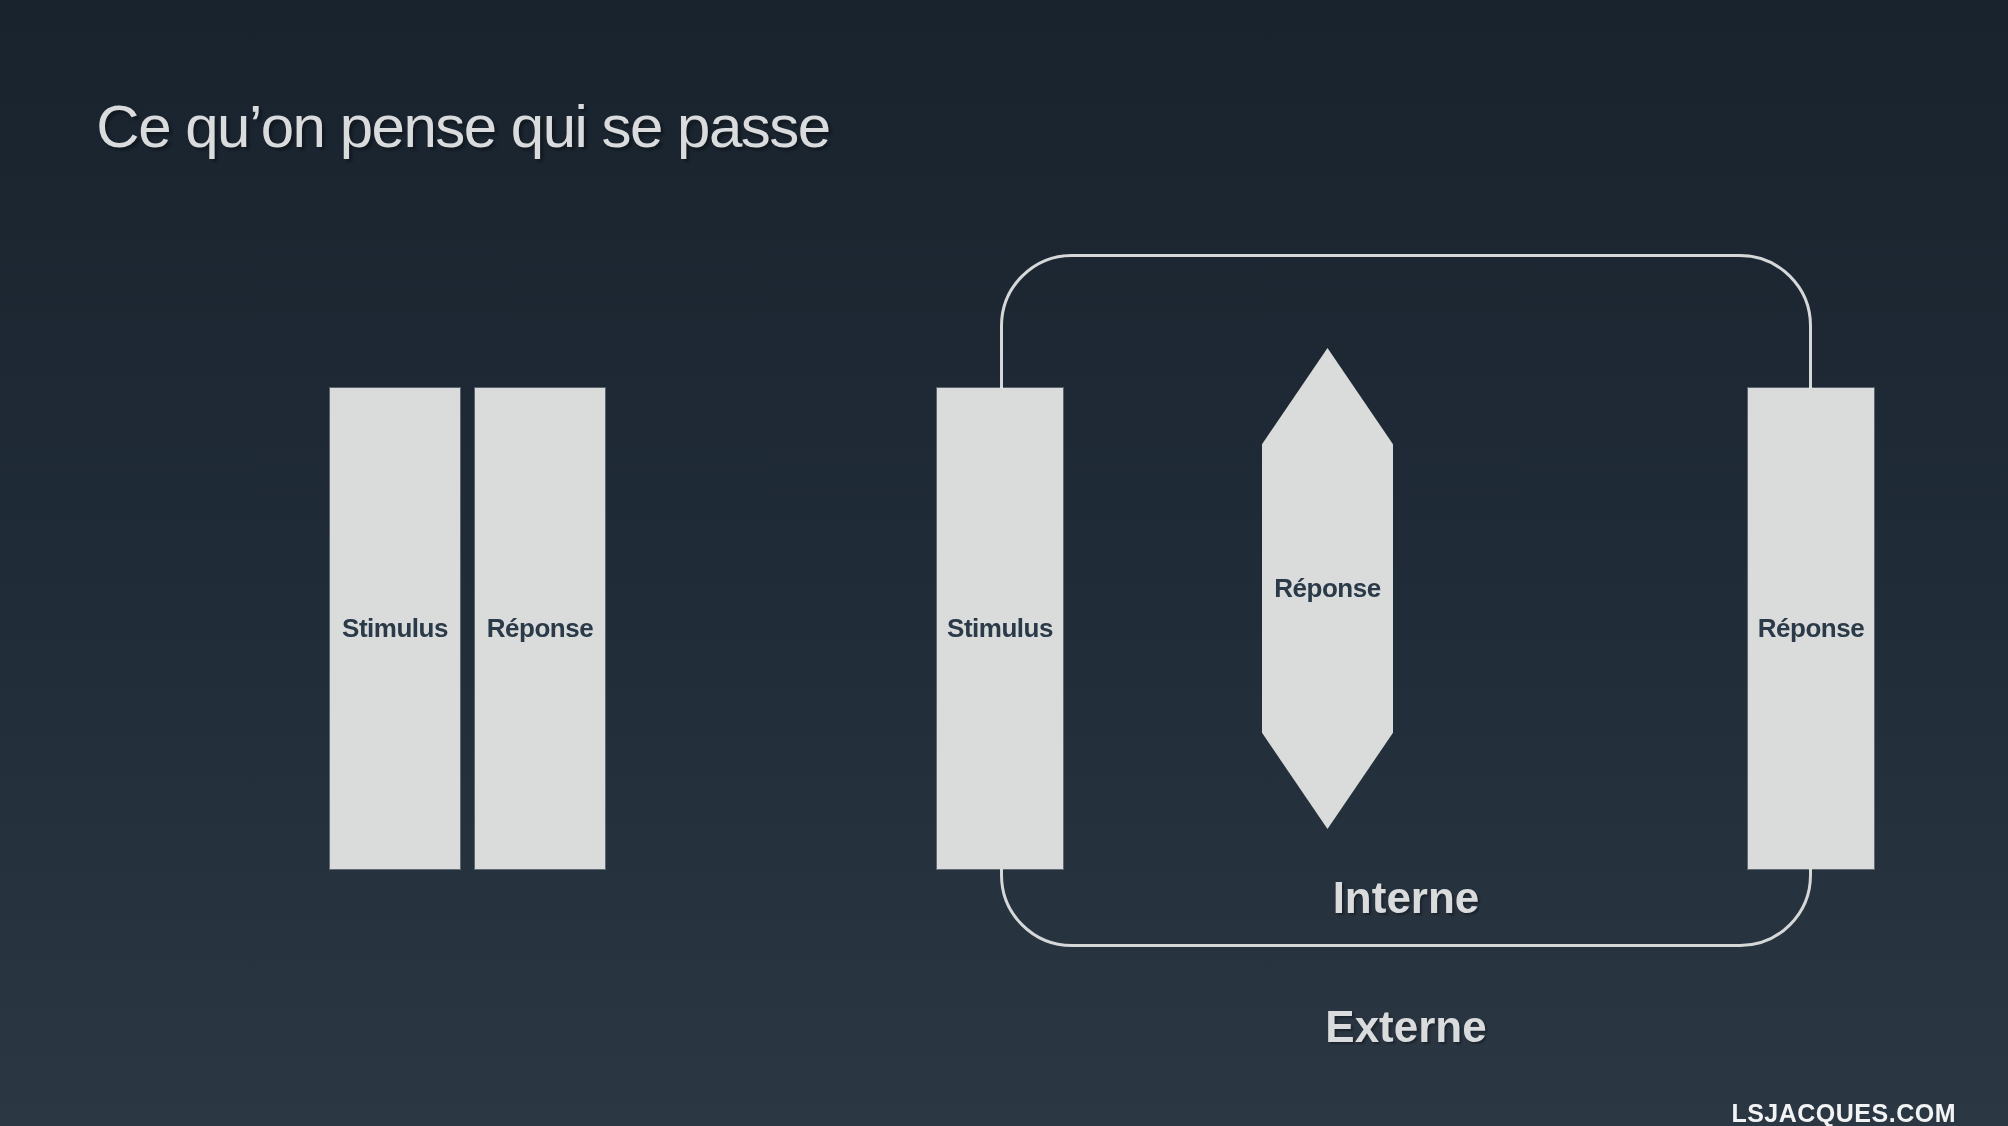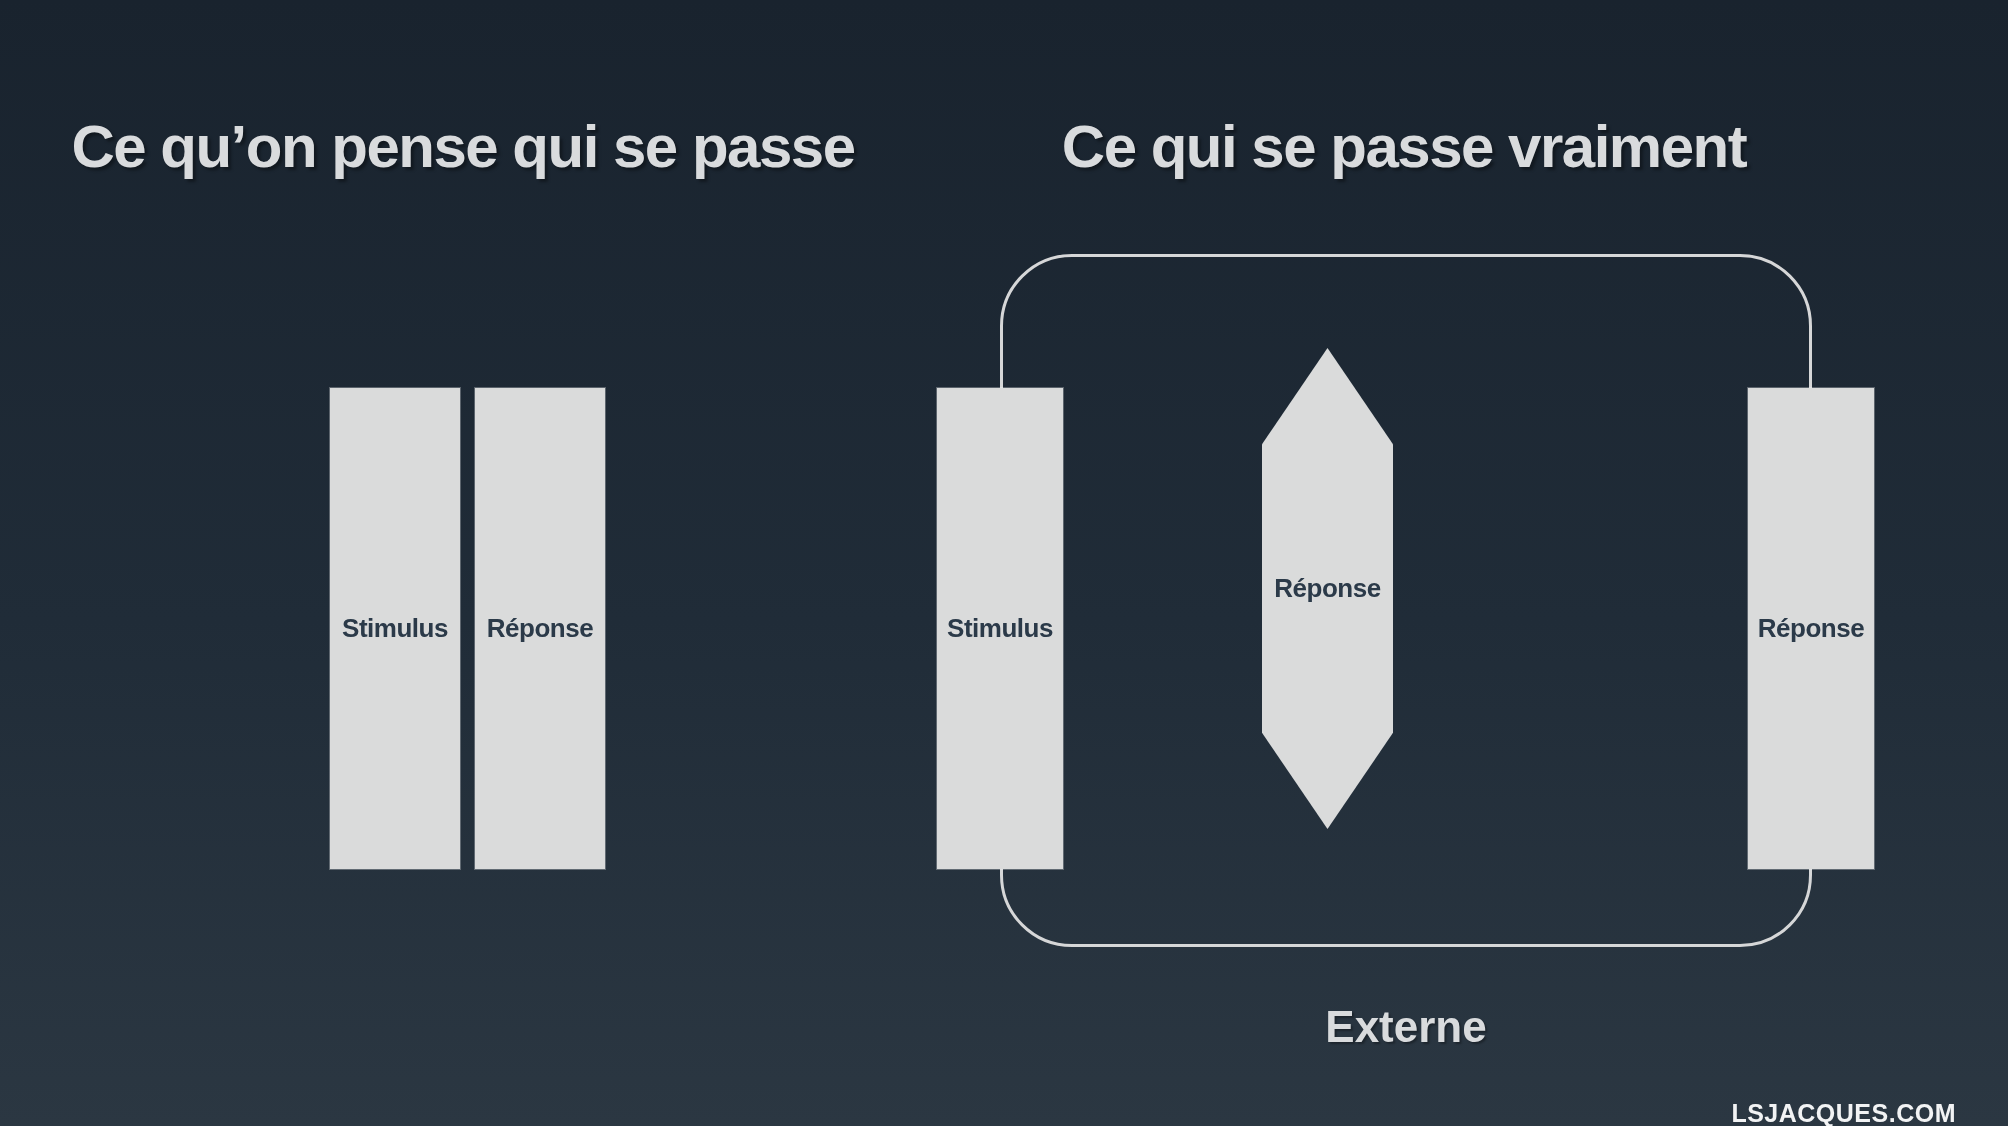--- a/index.html
+++ b/index.html
@@ -11,22 +11,22 @@
     --frame-border:#d6d7d8;
     --watermark-text:#f2f3f4;
   }
   html,body{margin:0;padding:0;background:#0e151c;}
   .stage{
     position:relative;width:2008px;height:1126px;overflow:hidden;
     background:linear-gradient(180deg,var(--background-top) 0%,#202c38 55%,var(--background-bottom) 100%);
     font-family:"Liberation Sans", sans-serif;
   }
   .title{
-    position:absolute;top:108px;height:78px;line-height:78px;
-    text-align:center;font-weight:bold;font-size:60px;letter-spacing:-1.5px;
+    position:absolute;top:88px;height:78px;line-height:78px;
+    text-align:center;font-weight:normal;font-size:60px;letter-spacing:-1.5px;
     color:var(--light-text);text-shadow:3px 3px 3px rgba(0,0,0,0.35);
     white-space:nowrap;
   }
   .title-left{left:58px;width:810px;}
   .title-right{left:1000px;width:808px;}
 
   .frame{
     position:absolute;left:1000px;top:254px;width:812px;height:693px;
     box-sizing:border-box;border:3px solid var(--frame-border);border-radius:72px;
     z-index:1;
@@ -70,21 +70,20 @@
     color:var(--watermark-text);z-index:3;margin-top:48px;
   }
 </style>
 </head>
 <body>
 
 <div class="stage">
 
   <div class="title title-left">Ce qu’on pense qui se passe</div>
 
-  <div class="title title-right">Ce qui se passe vraiment</div>
 
   <div class="box box-sim-stimulus">
     <span class="shape-label">Stimulus</span>
   </div>
   <div class="box box-sim-response">
     <span class="shape-label">Réponse</span>
   </div>
 
   <div class="frame"></div>
 
@@ -93,18 +92,19 @@
   </div>
 
   <div class="hex hex-2">
     <span class="shape-label">Réponse</span>
   </div>
 
   <div class="box box-real-response">
     <span class="shape-label">Réponse</span>
   </div>
 
+  <div class="zone-label zone-interne">Interne</div>
 
   <div class="zone-label zone-externe">Externe</div>
 
   <div class="watermark">LSJACQUES.COM</div>
 
 </div>
 
 </body></html>

